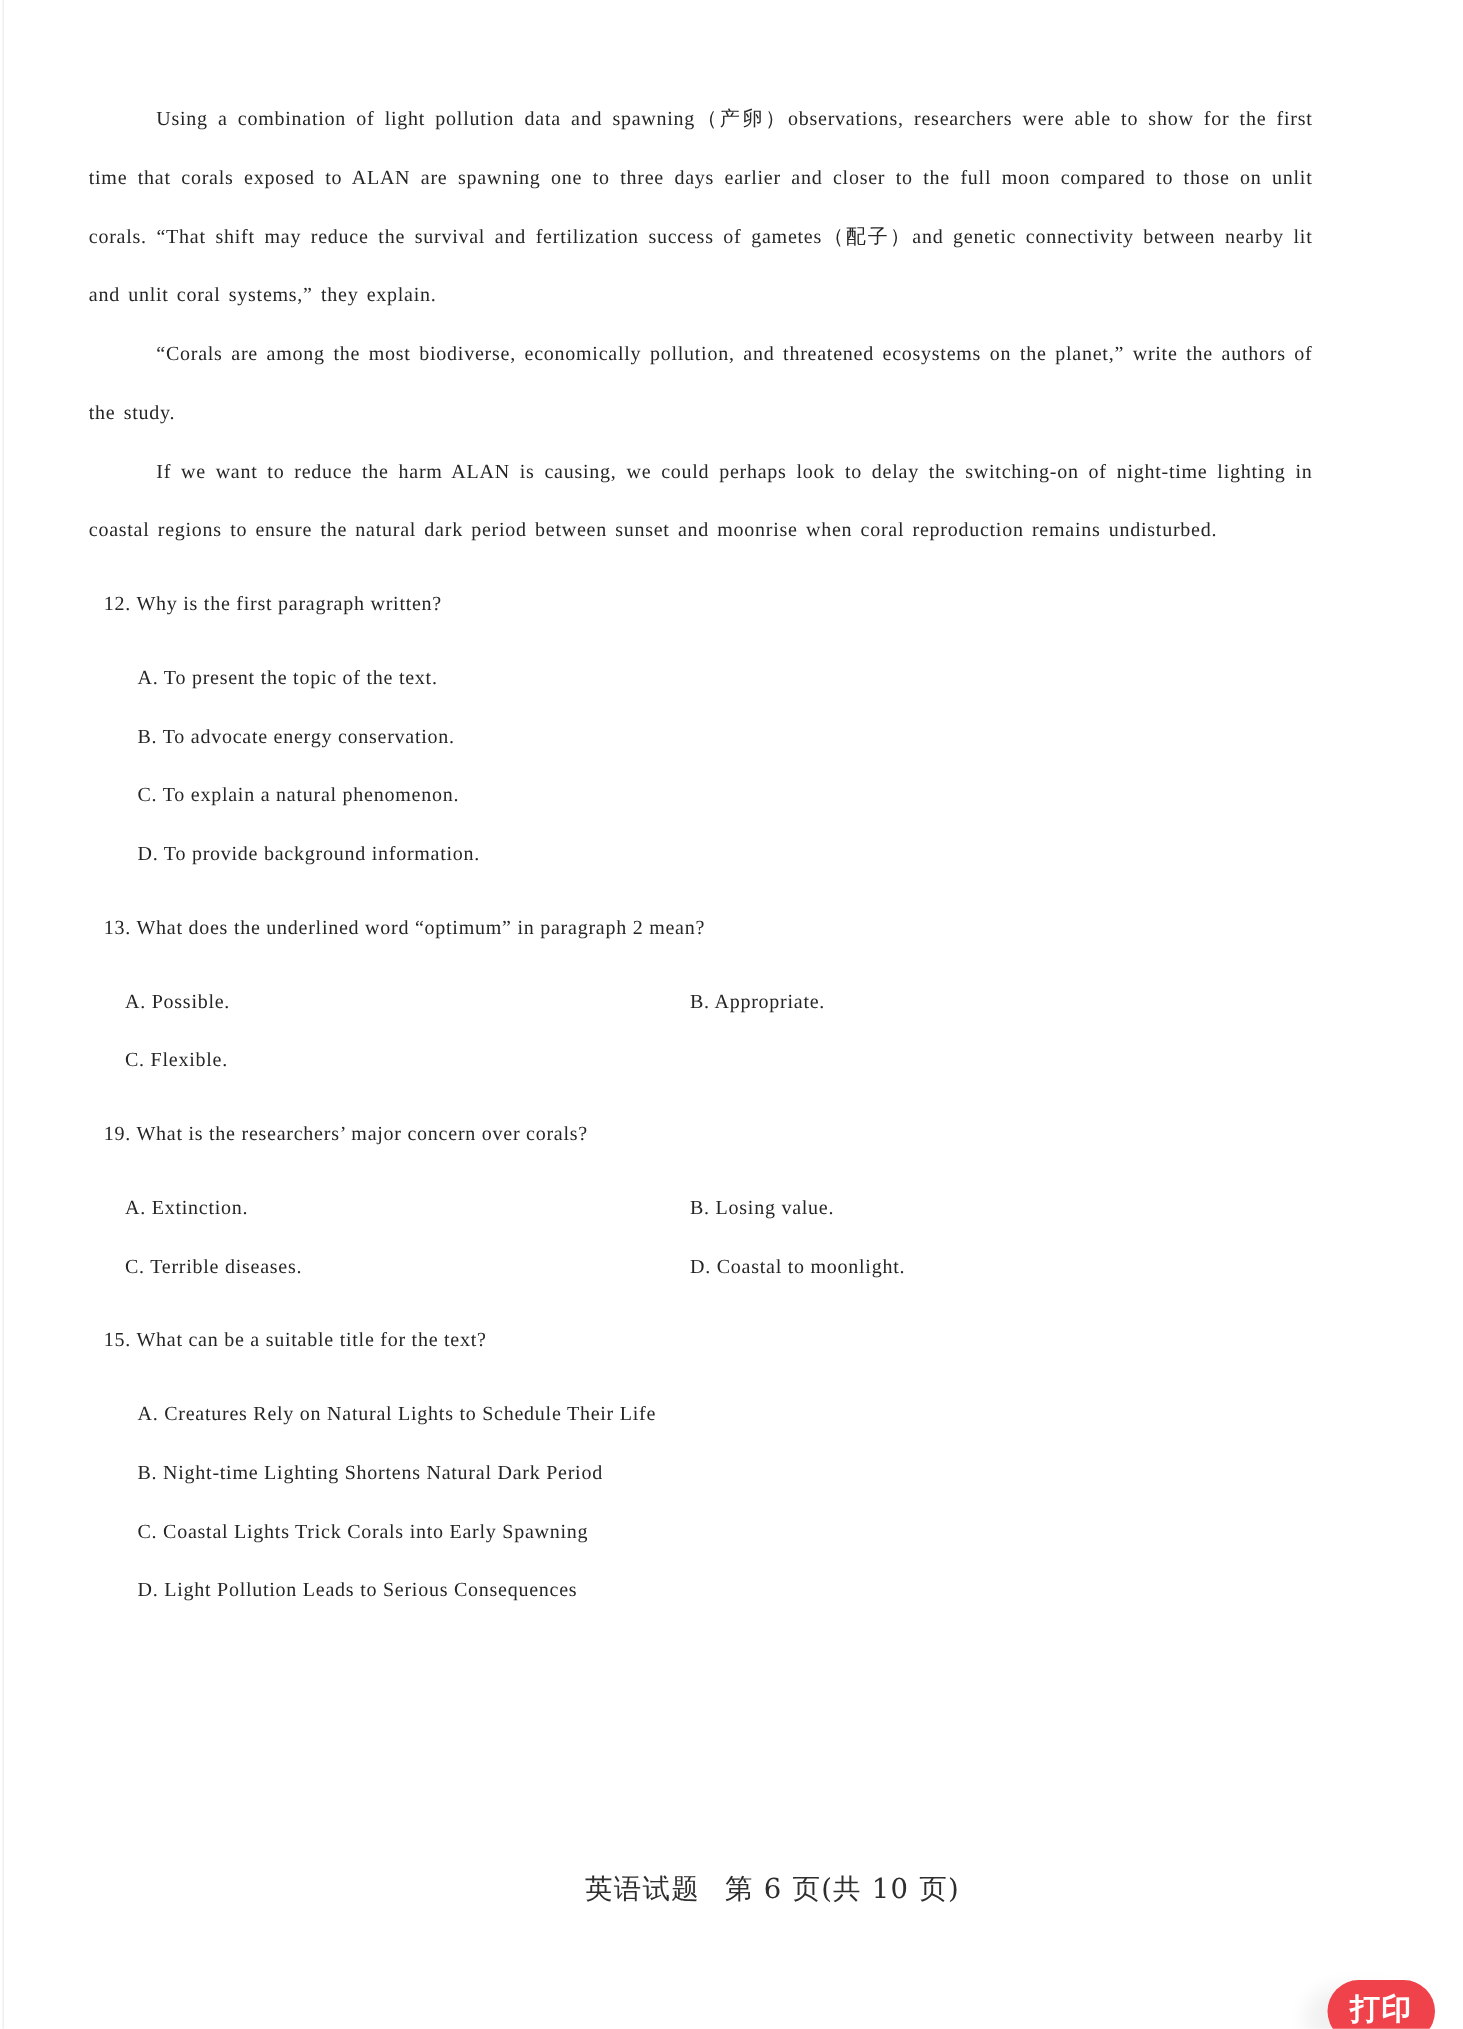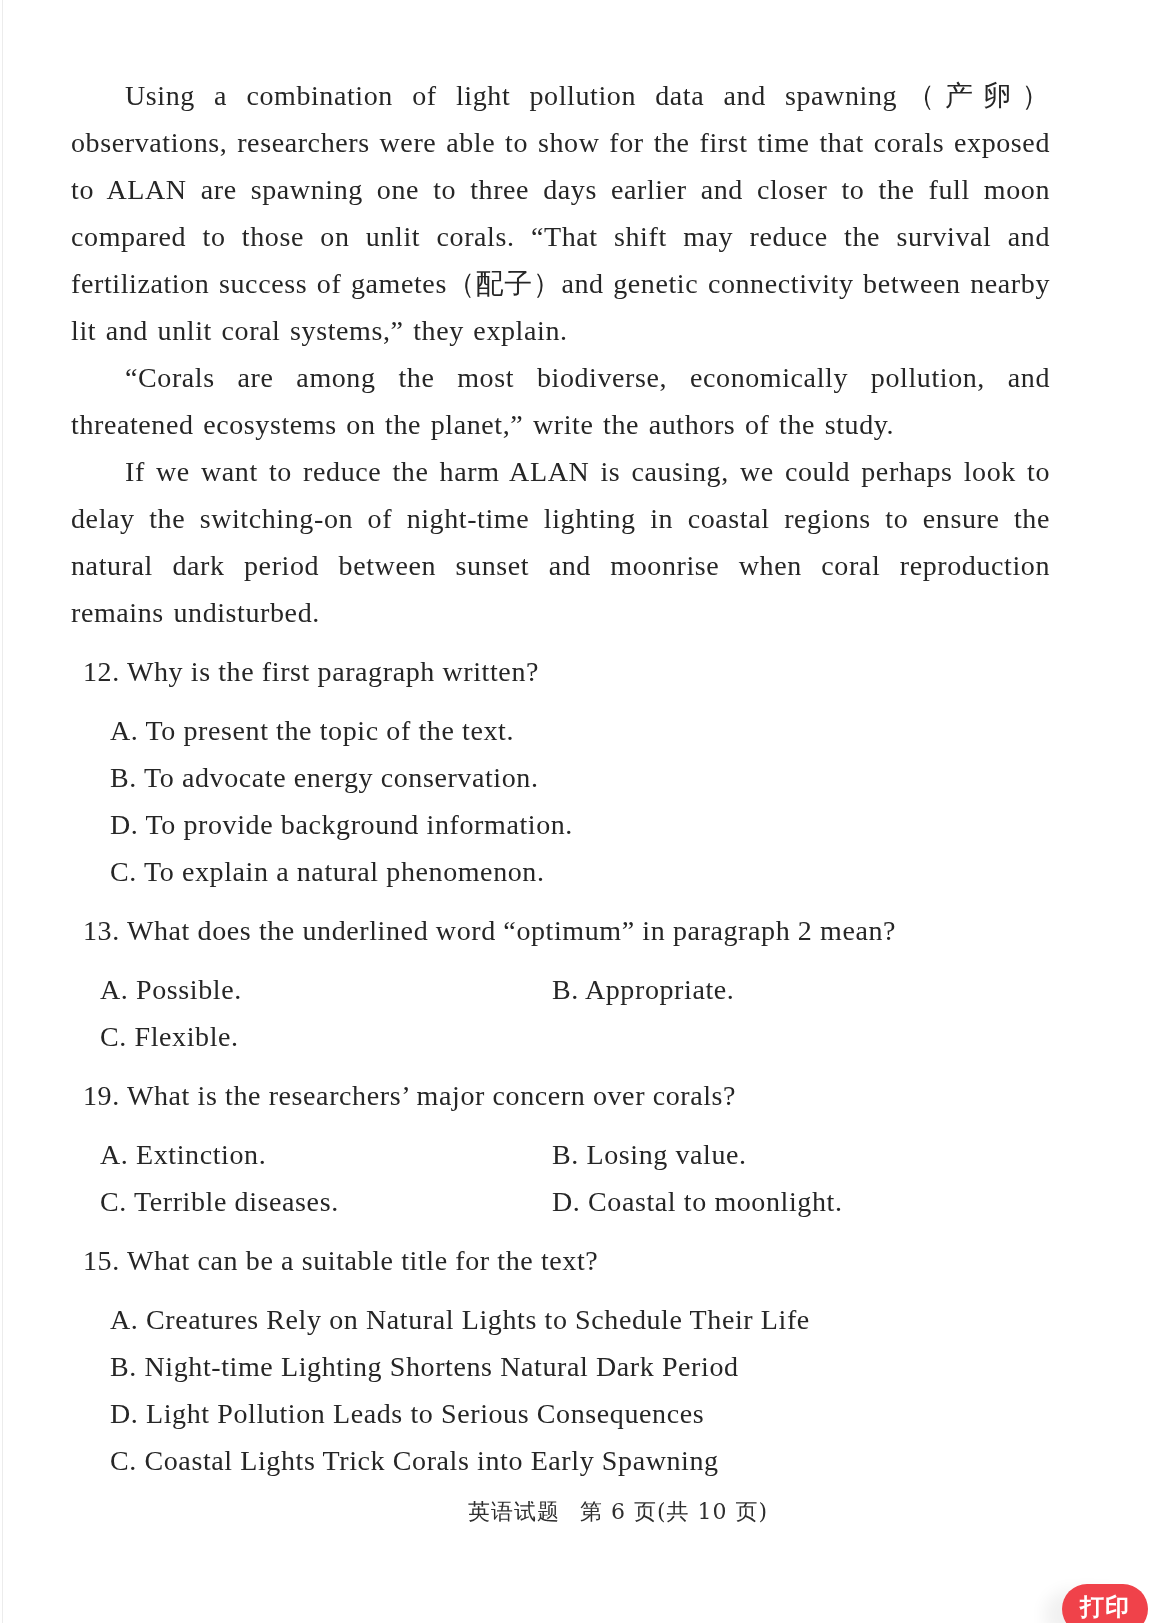--- a/index.html
+++ b/index.html
@@ -4,21 +4,21 @@
 <style>
   html, body { margin: 0; padding: 0; background: #ffffff; }
   body {
     width: 1170px; height: 1623px; position: relative; overflow: hidden;
     font-family: "Liberation Serif", "DejaVu Serif", serif;
     color: #262626;
   }
   .edge-line { position: absolute; left: 2px; top: 0; width: 1px; height: 1623px; background: #ececec; }
   .page {
     position: absolute; left: 71px; top: 72px; width: 979px;
-    font-size: 28px; line-height: 47px; letter-spacing: 0.6px;
+    font-size: 16px; line-height: 47px; letter-spacing: 0.6px;
   }
   .para { margin: 0; text-align: justify; text-align-last: left; text-indent: 54px; word-spacing: 2px; }
   .question { margin: 12px; white-space: nowrap; }
   .opt { margin: 0 0 0 39px; white-space: nowrap; }
   .opt-row { display: flex; margin-left: 29px; }
   .opt-row .cell { width: 452px; white-space: nowrap; }
   .footer {
     position: absolute; left: 0; width: 1170px; top: 1492px;
     text-align: center; font-size: 22px; line-height: 40px; color: #2e2e2e; letter-spacing: 1px;
     font-family: "DejaVu Serif", "Liberation Serif", serif;
@@ -40,22 +40,22 @@
 
 <div class="page">
   <p class="para">Using a combination of light pollution data and spawning（产卵）observations, researchers were able to show for the first time that corals exposed to ALAN are spawning one to three days earlier and closer to the full moon compared to those on unlit corals. “That shift may reduce the survival and fertilization success of gametes（配子）and genetic connectivity between nearby lit and unlit coral systems,” they explain.</p>
   <p class="para">“Corals are among the most biodiverse, economically pollution, and threatened ecosystems on the planet,” write the authors of the study.</p>
   <p class="para">If we want to reduce the harm ALAN is causing, we could perhaps look to delay the switching-on of night-time lighting in coastal regions to ensure the natural dark period between sunset and moonrise when coral reproduction remains undisturbed.</p>
 
   <div>
     <p class="question"><span>12.</span> <span>Why is the first paragraph written?</span></p>
     <p class="opt">A. To present the topic of the text.</p>
     <p class="opt">B. To advocate energy conservation.</p>
+    <p class="opt">C. To explain a natural phenomenon.</p>
     <p class="opt">D. To provide background information.</p>
-    <p class="opt">C. To explain a natural phenomenon.</p>
   </div>
 
   <div>
     <p class="question"><span>13.</span> <span>What does the underlined word “optimum” in paragraph 2 mean?</span></p>
     <div class="opt-row">
       <span class="cell">A. Possible.</span>
       <span class="cell">B. Appropriate.</span>
     </div>
     <div class="opt-row">
       <span class="cell">C. Flexible.</span>
@@ -71,22 +71,22 @@
     <div class="opt-row">
       <span class="cell">C. Terrible diseases.</span>
       <span class="cell">D. Coastal to moonlight.</span>
     </div>
   </div>
 
   <div>
     <p class="question"><span>15.</span> <span>What can be a suitable title for the text?</span></p>
     <p class="opt">A. Creatures Rely on Natural Lights to Schedule Their Life</p>
     <p class="opt">B. Night-time Lighting Shortens Natural Dark Period</p>
+    <p class="opt">C. Coastal Lights Trick Corals into Early Spawning</p>
     <p class="opt">D. Light Pollution Leads to Serious Consequences</p>
-    <p class="opt">C. Coastal Lights Trick Corals into Early Spawning</p>
   </div>
 </div>
 
 <div class="footer">
   <span>英语试题</span>
   <span>第 6 页(共 10 页)</span>
 </div>
 
 <div class="print-btn">
   <span>打印</span>

